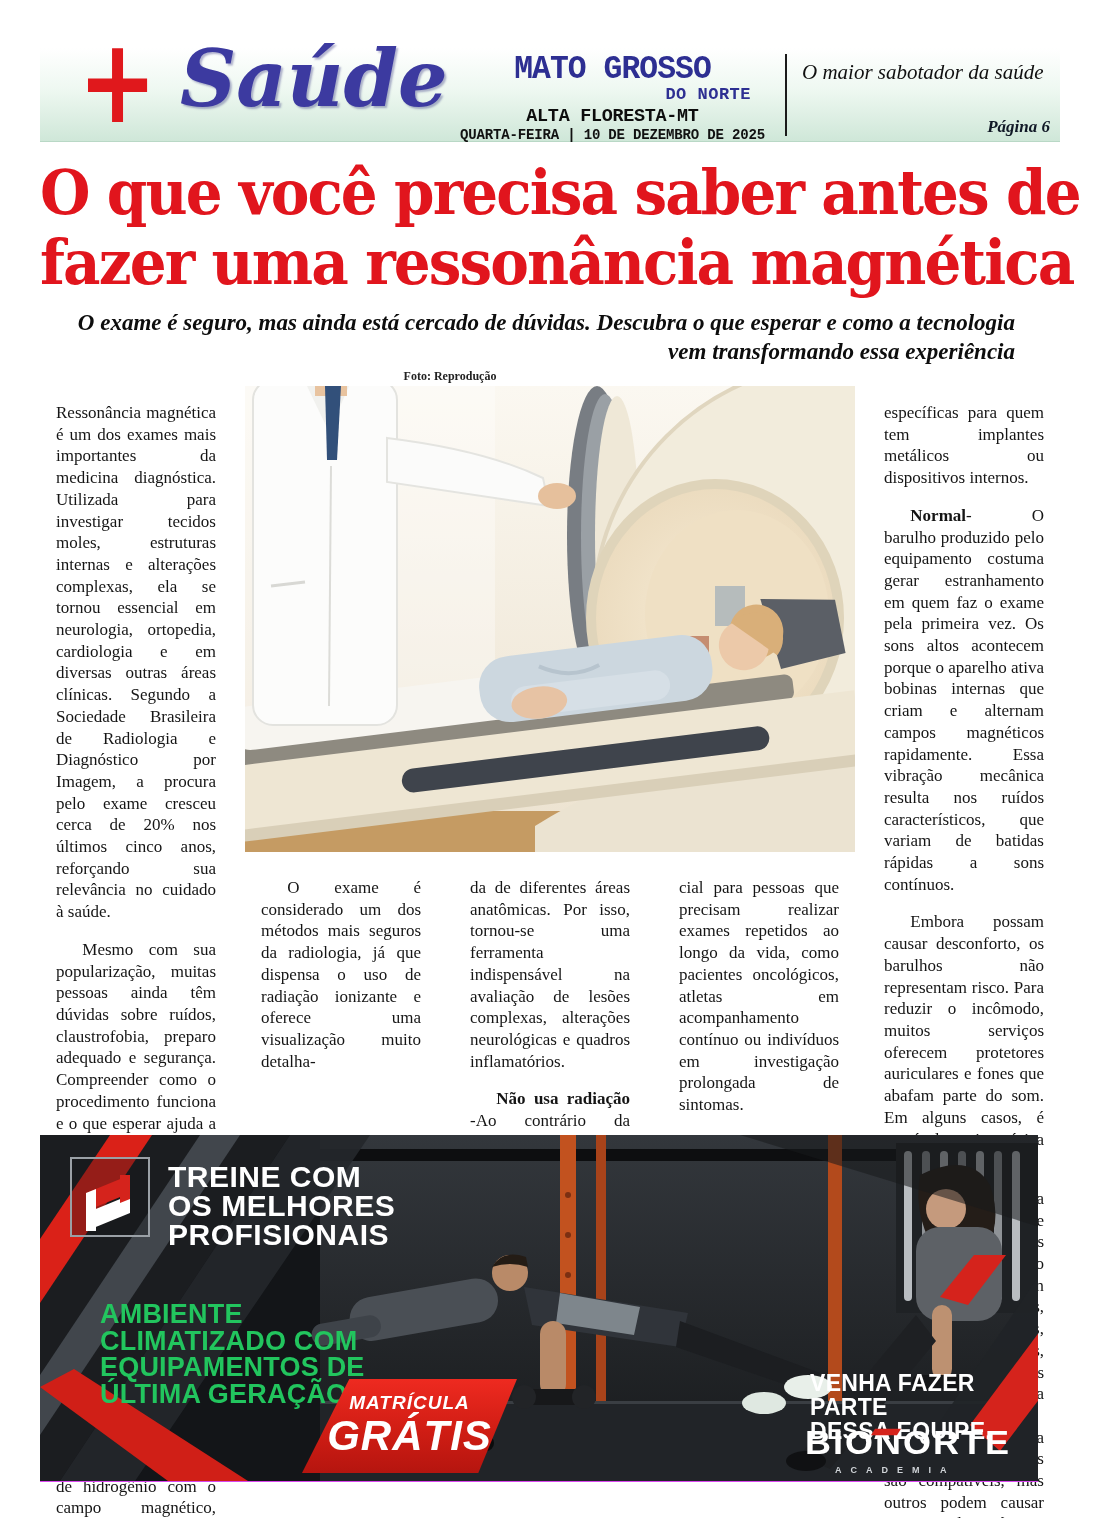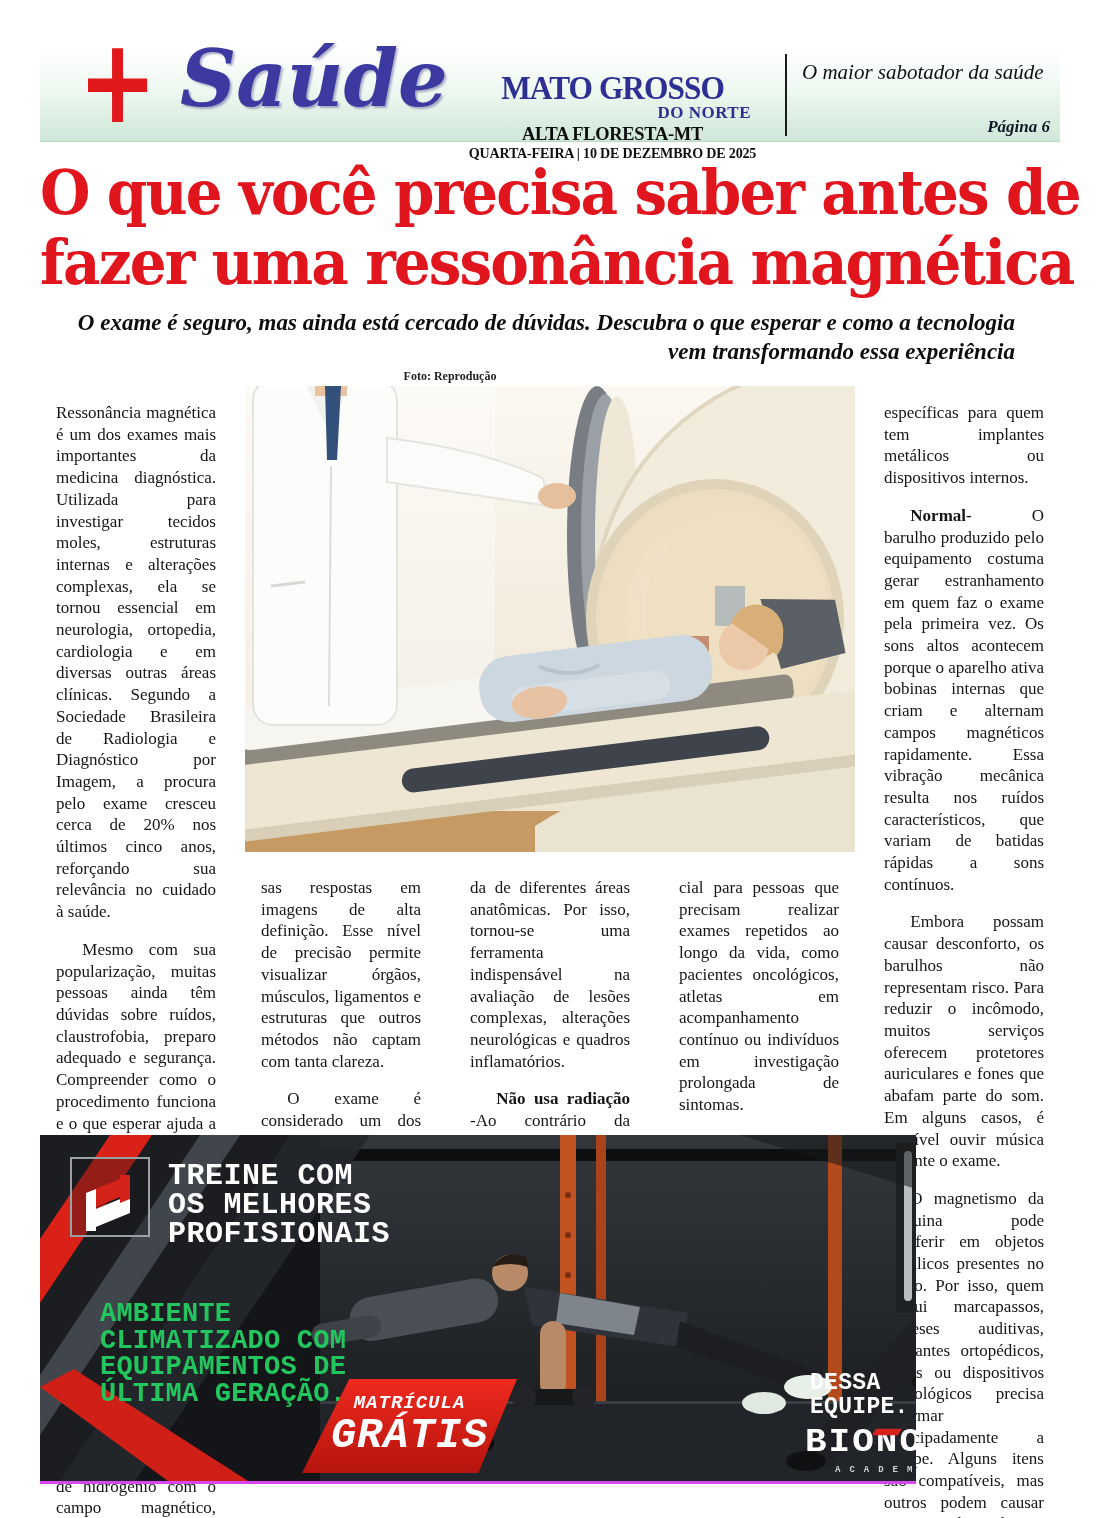--- a/index.html
+++ b/index.html
@@ -9,22 +9,22 @@
 
   
   .header{position:absolute;left:40px;top:48px;width:1020px;height:93px;
           background:linear-gradient(180deg,#ffffff 0%,#eef8f1 45%,#cfe7d8 100%);
           border-bottom:1px solid #b9d8c6;}
   .logo-plus{position:absolute;left:28px;top:-26px;font-family:"DejaVu Sans",sans-serif;
              font-size:118px;font-weight:bold;color:#e0181c;line-height:1;transform:scaleX(.8);}
   .logo-script{position:absolute;left:140px;top:-8px;font-family:"DejaVu Serif",serif;
                font-style:italic;font-weight:bold;font-size:78px;color:#3c3aa0;line-height:1;
                text-shadow:2px 2px 2px rgba(40,40,120,.35);}
-  .masthead{position:absolute;left:400px;top:24px;width:345px;text-align:center;
-            font-family:Liberation Serif, serif;}
+  .masthead{position:absolute;left:400px;top:6px;width:345px;text-align:center;
+            font-family:Liberation Mono, monospace;}
   .mh1{font-size:33px;font-weight:800;color:#2d2f92;letter-spacing:-1px;line-height:32px;
        transform:scaleX(.95);transform-origin:center;}
   .mh2{font-size:17px;font-weight:800;color:#2d2f92;text-align:right;padding-right:34px;
        line-height:17px;letter-spacing:.5px;}
   .mh3{font-size:19px;font-weight:800;color:#0d0d0d;line-height:22px;margin-top:2px;
        transform:scaleX(.97);letter-spacing:-.3px;}
   .mh4{font-size:14.5px;font-weight:700;color:#111;line-height:16px;transform:scaleX(.97);
        letter-spacing:-.2px;}
   .hdr-divider{position:absolute;left:745px;top:6px;width:2px;height:82px;background:#1b1b1b;}
   .tagline{position:absolute;left:762px;top:12px;font-style:italic;font-size:21px;color:#101010;}
@@ -49,22 +49,22 @@
   .mid{flex:0 0 610px;width:610px;}
   .photo{width:610px;height:466px;overflow:hidden;background:#efe8da;}
   .midcols{display:flex;margin-top:9px;}
   .midcols .col{width:192px;}
   .midcols .gap{flex:0 0 17px;}
   .body-p{margin:16px;text-indent:1.55em;}
   .body-p.noind{text-indent:0;}
   .body-p strong{font-weight:bold;}
 
   
-  .ad{position:absolute;left:40px;top:1135px;width:876px;height:346px;background:#131518;
-      overflow:hidden;border-bottom:3px solid #d946ef;font-family:Liberation Mono, monospace;}
+  .ad{position:absolute;left:40px;top:1135px;width:998px;height:346px;background:#131518;
+      overflow:hidden;border-bottom:1px solid #d946ef;font-family:Liberation Sans, sans-serif;}
   .ad svg{position:absolute;inset:0;}
   .nlogo{position:absolute;left:30px;top:22px;width:80px;height:80px;
          border:2px solid #9aa0a6;box-sizing:border-box;background:rgba(20,22,25,.35);}
   .ad-headline{position:absolute;left:128px;top:27px;color:#ffffff;font-weight:800;
                font-size:30px;line-height:29px;letter-spacing:.5px;}
   .ad-feature{position:absolute;left:60px;top:166px;color:#22c55e;font-weight:800;
               font-size:27px;line-height:26.5px;letter-spacing:.2px;}
   .badge{position:absolute;left:262px;top:244px;width:215px;height:94px;
          background:linear-gradient(180deg,#ee2a20 0%,#d01d14 55%,#b5150f 100%);
          clip-path:polygon(22% 0,100% 0,82% 100%,0 100%);text-align:center;color:#fff;}
@@ -186,21 +186,20 @@
             <line x1="86" y1="80" x2="84" y2="320" stroke="#dcdcd8" stroke-width="2"></line>
             <line x1="26" y1="200" x2="60" y2="196" stroke="#d8d8d4" stroke-width="3"></line>
             <path d="M142,52 Q240,64 298,92 L304,120 Q236,110 142,96 Z" fill="#fbfbfa" stroke="#e4e4e0" stroke-width="2"></path>
             <ellipse cx="312" cy="110" rx="19" ry="13" fill="#e6c09c"></ellipse>
           </g>
         </svg>
       </div>
 
       <div class="midcols">
         <div class="col">
-          <p class="body-p noind"><span>sas respostas em imagens de alta definição. Esse nível de precisão permite visualizar órgãos, músculos, ligamentos e estruturas que outros métodos não captam com tanta clareza.</span></p>
           <p class="body-p"><span>O exame é considerado um dos métodos mais seguros da radiologia, já que dispensa o uso de radiação ionizante e oferece uma visualização muito detalha-</span></p>
         </div>
         <div class="gap"></div>
         <div class="col">
           <p class="body-p noind"><span>da de diferentes áreas anatômicas. Por isso, tornou-se uma ferramenta indispensável na avaliação de lesões complexas, alterações neurológicas e quadros inflamatórios.</span></p>
           <p class="body-p"><strong>Não usa radiação</strong><span> -Ao contrário da tomografia computadorizada e do raio-x, a ressonância magnética não utiliza radiação. Essa característica é essen-</span></p>
         </div>
         <div class="gap"></div>
         <div class="col">
           <p class="body-p noind"><span>cial para pessoas que precisam realizar exames repetidos ao longo da vida, como pacientes oncológicos, atletas em acompanhamento contínuo ou indivíduos em investigação prolongada de sintomas.</span></p>
@@ -315,20 +314,21 @@
       <div>EQUIPAMENTOS DE</div>
       <div>ÚLTIMA GERAÇÃO.</div>
     </div>
 
     <div class="badge">
       <div class="b1">MATRÍCULA</div>
       <div class="b2">GRÁTIS</div>
     </div>
 
     <div class="ad-cta">
+      <div>VENHA FAZER PARTE</div>
       <div>DESSA EQUIPE.</div>
     </div>
 
     <div class="brand"><span>BIO</span><span class="bn-n">N</span><span>ORTE</span></div>
     <div class="brand-sub">ACADEMIA</div>
   </div>
 
 </div>
 
 </body></html>

